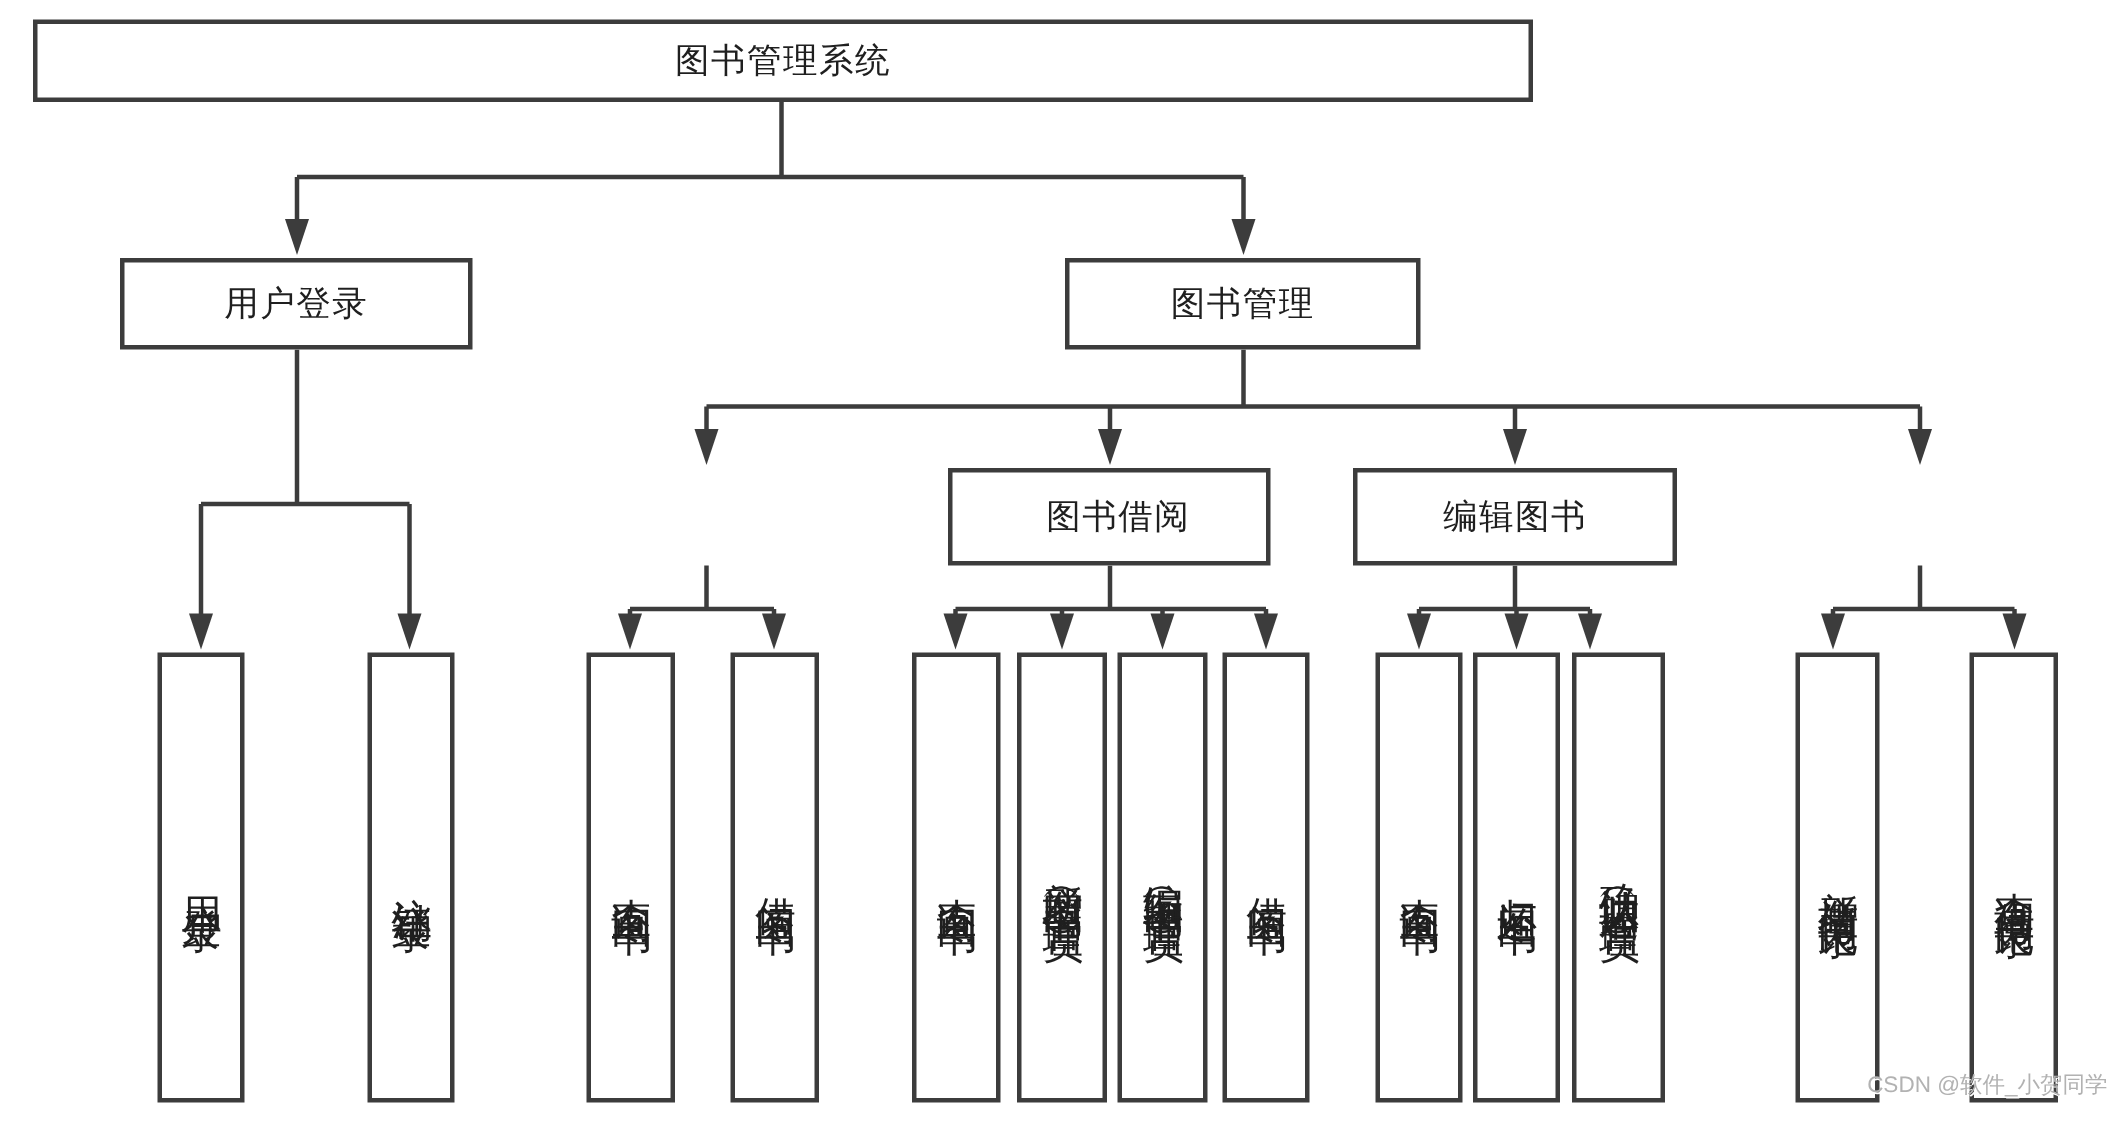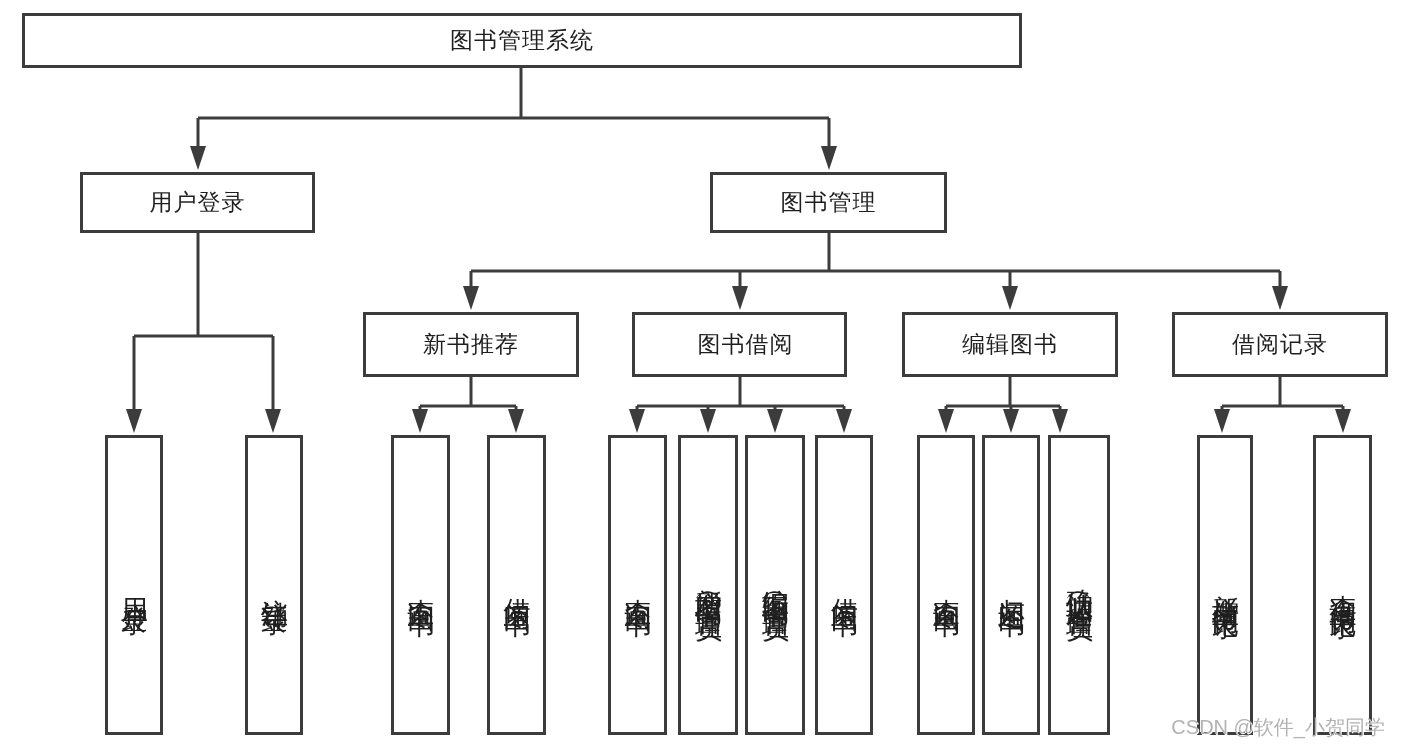--- a/index.html
+++ b/index.html
@@ -36,21 +36,21 @@
   .lf-4  { left:608px;  width:59px; }
   .lf-5  { left:678px;  width:60px; }
   .lf-6  { left:745px;  width:60px; }
   .lf-7  { left:815px;  width:58px; }
   .lf-8  { left:917px;  width:58px; }
   .lf-9  { left:982px;  width:58px; }
   .lf-10 { left:1048px; width:62px; }
   .lf-11 { left:1197px; width:56px; }
   .lf-12 { left:1313px; width:59px; }
   .watermark {
-    position:absolute; top:714px; right:20px; font-size:20px;
+    position:absolute; top:714px; right:0; font-size:15px;
     color:#b2b2b2; text-shadow:1px 1px 0 #ffffff; white-space:nowrap;
   }
 </style>
 </head>
 <body>
 
 <div class="canvas">
 
   <svg class="connectors" viewBox="0 0 1405 747" xmlns="http://www.w3.org/2000/svg">
     <g stroke="#3c3c3c" stroke-width="3" fill="none">
@@ -96,31 +96,25 @@
     <span class="hlabel">图书管理系统</span>
   </div>
 
   <div class="nodebox b-l2-0">
     <span class="hlabel">用户登录</span>
   </div>
   <div class="nodebox b-l2-1">
     <span class="hlabel">图书管理</span>
   </div>
 
-  <div class="nodebox b-l3-0">
-    <span class="hlabel">新书推荐</span>
-  </div>
   <div class="nodebox b-l3-1">
     <span class="hlabel">图书借阅</span>
   </div>
   <div class="nodebox b-l3-2">
     <span class="hlabel">编辑图书</span>
-  </div>
-  <div class="nodebox b-l3-3">
-    <span class="hlabel">借阅记录</span>
   </div>
 
   <div class="nodebox leaf lf-0">
     <span class="vtext">用户登录</span>
   </div>
   <div class="nodebox leaf lf-1">
     <span class="vtext">注销登录</span>
   </div>
 
   <div class="nodebox leaf lf-2">

